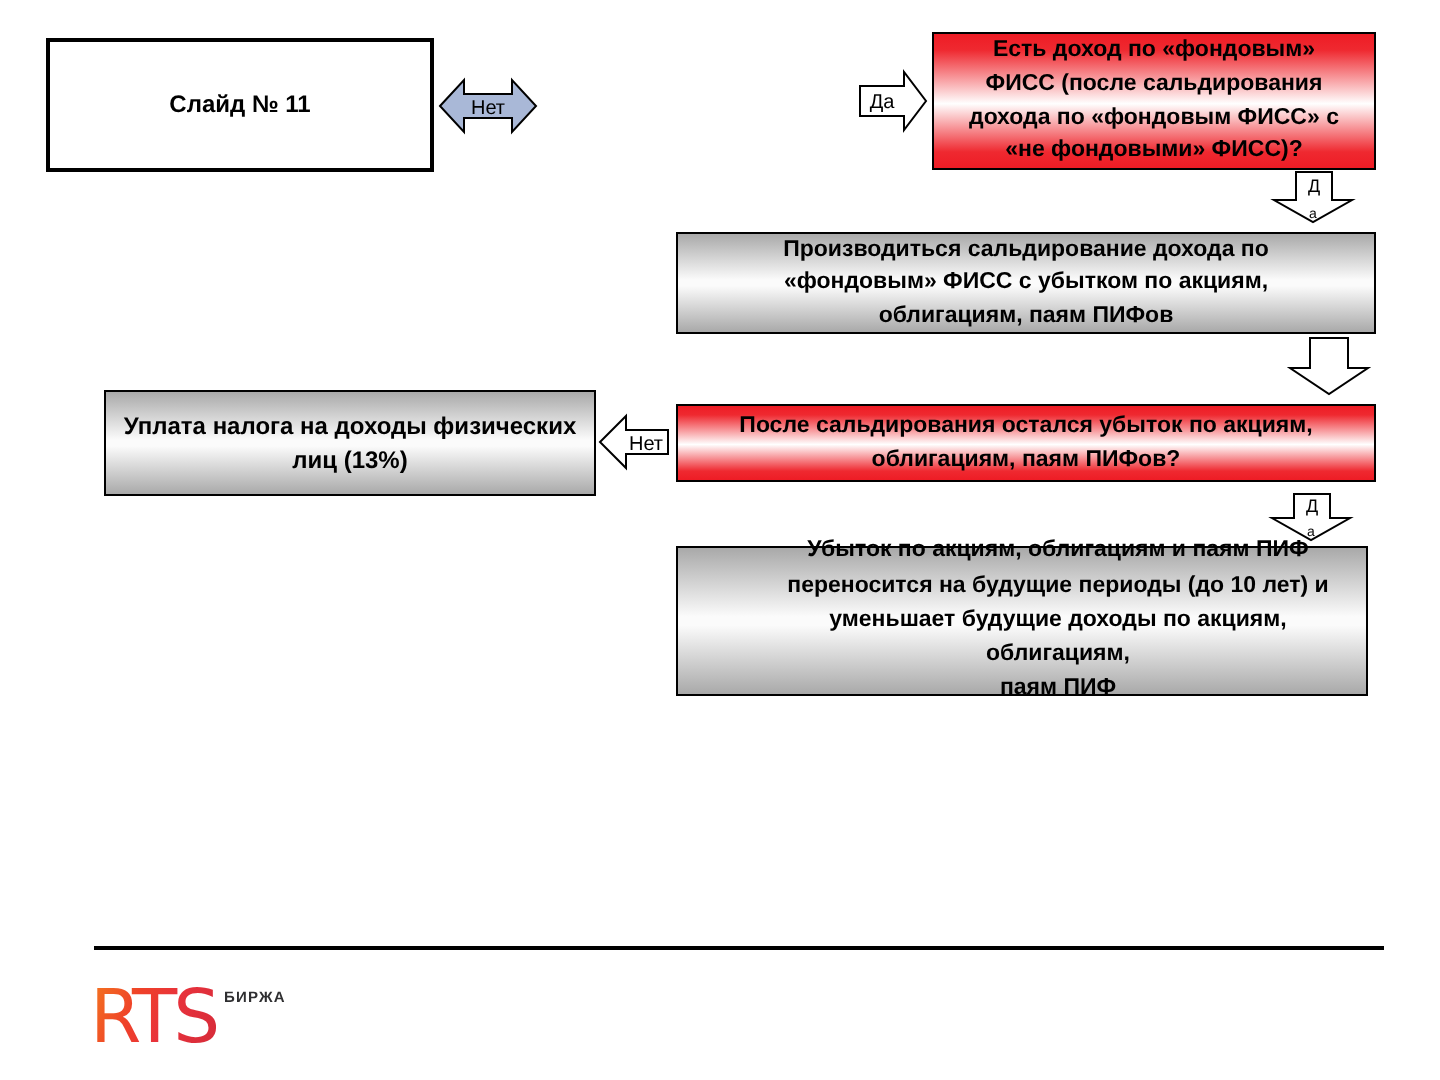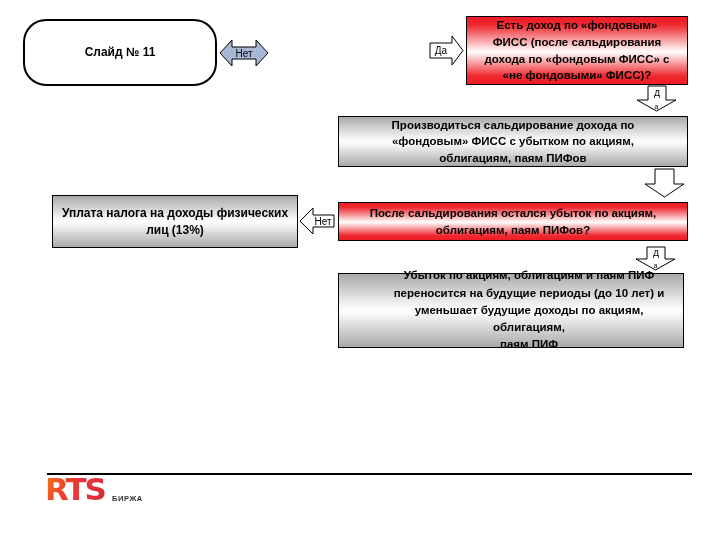--- a/index.html
+++ b/index.html
@@ -7,35 +7,35 @@
     position:relative;width:720px;height:540px;background:#ffffff;overflow:hidden;
     font-family:"Liberation Sans",sans-serif;color:#000;
   }
   .box{
     position:absolute;box-sizing:border-box;border:1px solid #000;
     display:flex;flex-direction:column;align-items:center;justify-content:center;
     text-align:center;font-weight:bold;font-size:11.5px;line-height:1.4;
     padding:2px 5px;
   }
   .pre{white-space:pre-line;}
-  .white-box{background:#ffffff;border-width:2px;border-radius:23px;}
+  .white-box{background:#ffffff;border-width:2px;}
   .red{background:linear-gradient(to bottom,#ee1c25 0%,#ef2930 12%,#ffffff 52%,#ef2930 88%,#ee1c25 100%);}
   .gray{background:linear-gradient(to bottom,#a9a9a9 0%,#fbfbfb 47%,#fbfbfb 53%,#a9a9a9 100%);}
   .arrow{position:absolute;overflow:visible;}
   .arrow polygon{stroke:#000;stroke-width:1;}
   .arrow text{font-family:"Liberation Sans",sans-serif;fill:#000;font-weight:normal;}
   #header-box .title{font-size:12px;}
   #header-box .subtitle{font-size:12px;}
   #q2-box{font-size:11.5px;line-height:1.45;}
   #loss-box{line-height:1.5;}
   #tax-box{font-size:12px;}
   #footer-rule{position:absolute;left:47px;top:473px;width:645px;height:1.5px;background:#000;}
   #rts-logo{
-    position:absolute;left:45px;top:474px;
-    font-family:"DejaVu Sans",sans-serif;font-weight:bold;font-size:31px;line-height:1;letter-spacing:-2px;
+    position:absolute;left:45px;top:490px;
+    font-family:"DejaVu Sans",sans-serif;font-weight:normal;font-size:37px;line-height:1;letter-spacing:-2px;
     color:#e8323c;
     background:linear-gradient(115deg,#f4791f 0%,#ef4129 35%,#e8323c 60%,#d52b39 100%);
     -webkit-background-clip:text;background-clip:text;-webkit-text-fill-color:transparent;
   }
   #logo-caption{
     position:absolute;left:112px;top:494px;
     font-size:7.5px;font-weight:bold;letter-spacing:0.6px;color:#2f2f31;
   }
 </style>
 </head>

